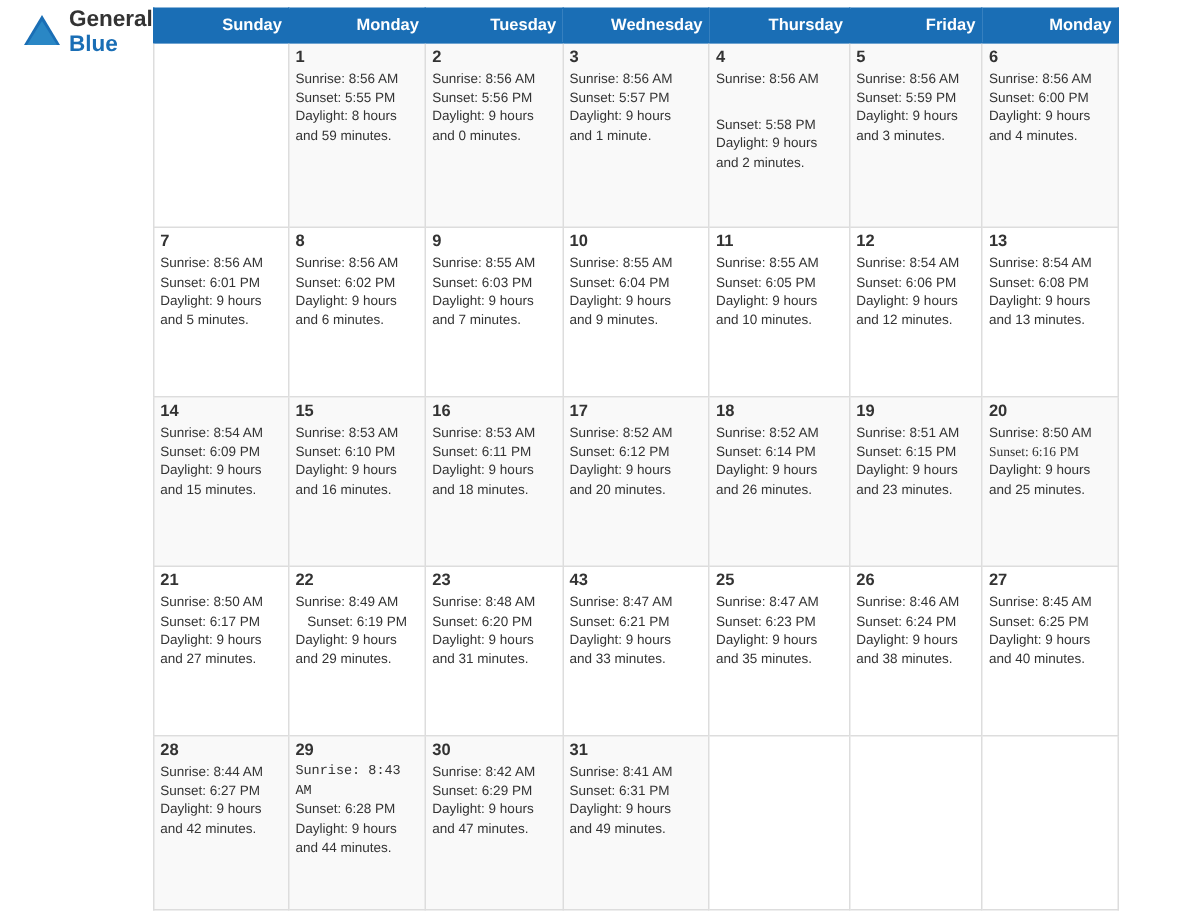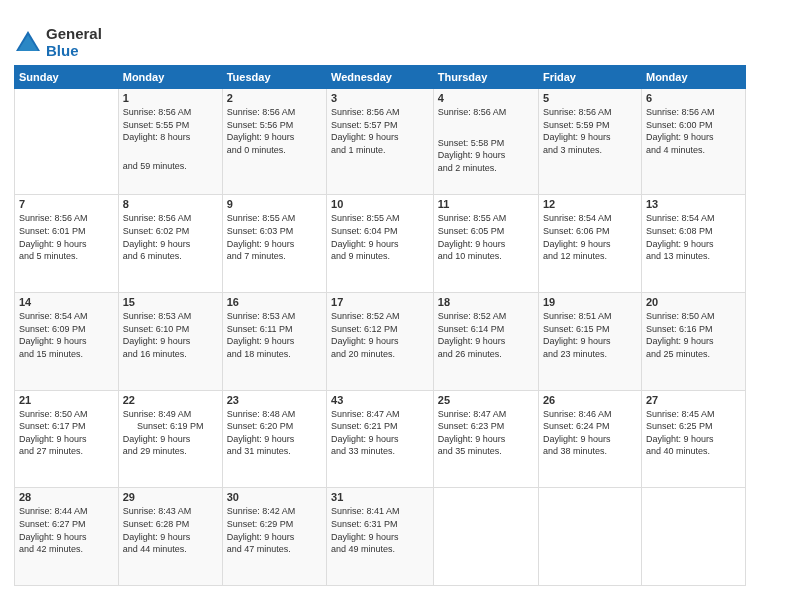--- a/index.html
+++ b/index.html
@@ -6,23 +6,22 @@
     body {
       font-family: Arial, sans-serif;
       background: #fff;
       width: 792px;
       height: 612px;
       overflow: hidden;
     }
     .page {
       width: 760px;
       height: 612px;
-      padding: 26px 14px;
+      padding: 5px 14px;
       display: flex;
-      flex-direction: column;
     }
     .header {
       display: flex;
       justify-content: space-between;
       align-items: flex-start;
       margin-bottom: 6px;
     }
     .logo {
       display: flex;
       align-items: center;
@@ -68,21 +67,21 @@
     }
     .calendar thead tr {
       background: #1a6eb5;
       color: #fff;
     }
     .calendar thead th {
       padding: 5px 4px;
       font-size: 11px;
       font-weight: bold;
       border: 1px solid #1a6eb5;
-      text-align: left;
+      text-align: right;
     }
     .calendar tbody tr {
       border-bottom: 1px solid #ccc;
     }
     .calendar tbody td {
       vertical-align: top;
       padding: 3px 4px;
       border: 1px solid #ddd;
       height: 82px;
       width: 113px;
@@ -142,21 +141,21 @@
     </thead>
     <tbody id="calendar-body">
     <tr>
           <td class="empty-cell"></td>
           <td>
             <span class="day-num">1</span>
             <div class="day-info">
               <span style="display: block;">Sunrise: 8:56 AM</span>
               <span style="display: block;">Sunset: 5:55 PM</span>
               <span style="display: block;">Daylight: 8 hours</span>
-              <span style="display: block; margin-top: 16px;">and 59 minutes.</span>
+              <span style="display: block;">and 59 minutes.</span>
             </div>
           </td>
           <td>
             <span class="day-num">2</span>
             <div class="day-info">
               <span style="display: block;">Sunrise: 8:56 AM</span>
               <span style="display: block;">Sunset: 5:56 PM</span>
               <span style="display: block;">Daylight: 9 hours</span>
               <span style="display: block;">and 0 minutes.</span>
             </div>
@@ -315,21 +314,21 @@
               <span style="display: block;">Sunrise: 8:51 AM</span>
               <span style="display: block;">Sunset: 6:15 PM</span>
               <span style="display: block;">Daylight: 9 hours</span>
               <span style="display: block;">and 23 minutes.</span>
             </div>
           </td>
           <td>
             <span class="day-num">20</span>
             <div class="day-info">
               <span style="display: block;">Sunrise: 8:50 AM</span>
-              <span style="display: block;">Sunset: 6:16 PM</span>
+              <span style="display: block; font-family: Liberation Serif, serif;">Sunset: 6:16 PM</span>
               <span style="display: block;">Daylight: 9 hours</span>
               <span style="display: block;">and 25 minutes.</span>
             </div>
           </td>
         </tr>
         <tr>
           <td>
             <span class="day-num">21</span>
             <div class="day-info">
               <span style="display: block;">Sunrise: 8:50 AM</span>
@@ -399,21 +398,21 @@
             <div class="day-info">
               <span style="display: block;">Sunrise: 8:44 AM</span>
               <span style="display: block;">Sunset: 6:27 PM</span>
               <span style="display: block;">Daylight: 9 hours</span>
               <span style="display: block;">and 42 minutes.</span>
             </div>
           </td>
           <td>
             <span class="day-num">29</span>
             <div class="day-info">
-              <span style="display: block;">Sunrise: 8:43 AM</span>
+              <span style="display: block; font-family: Liberation Mono, monospace;">Sunrise: 8:43 AM</span>
               <span style="display: block;">Sunset: 6:28 PM</span>
               <span style="display: block;">Daylight: 9 hours</span>
               <span style="display: block;">and 44 minutes.</span>
             </div>
           </td>
           <td>
             <span class="day-num">30</span>
             <div class="day-info">
               <span style="display: block;">Sunrise: 8:42 AM</span>
               <span style="display: block;">Sunset: 6:29 PM</span>

